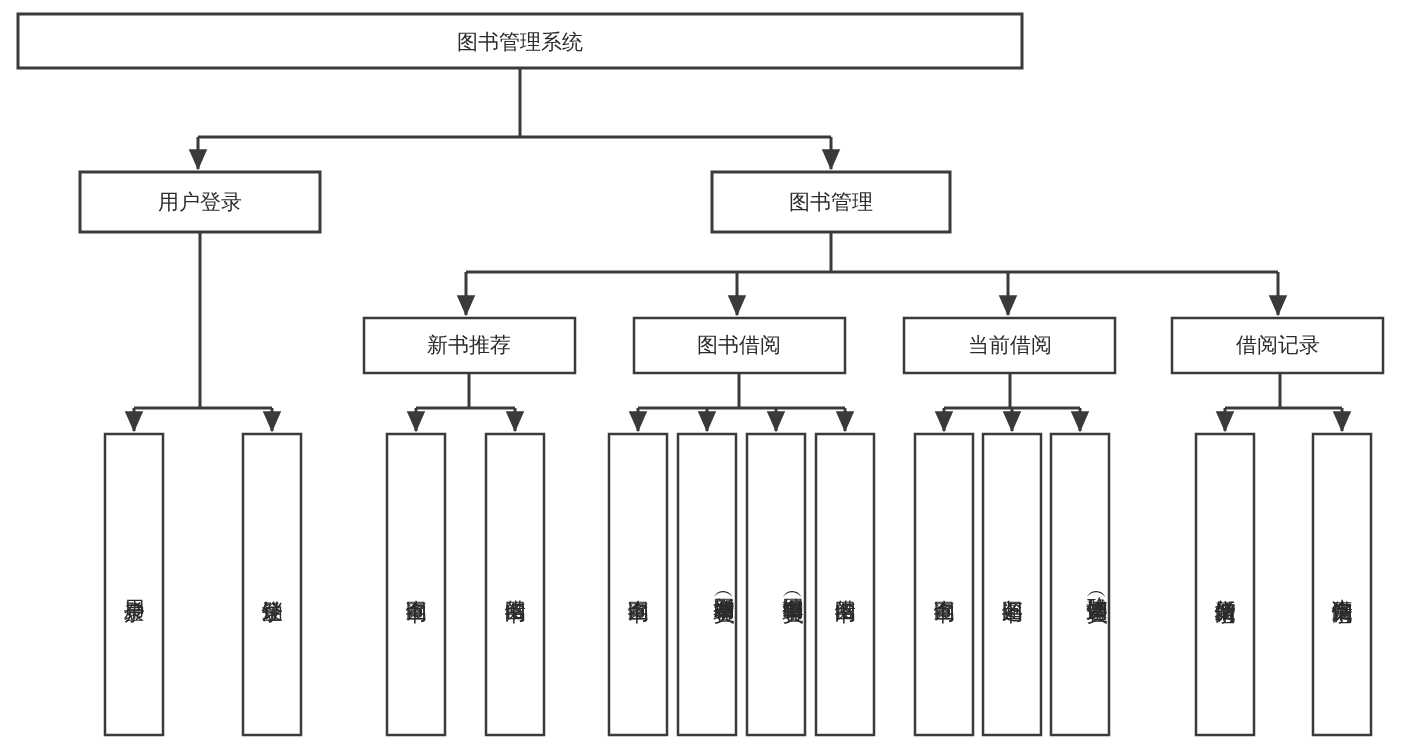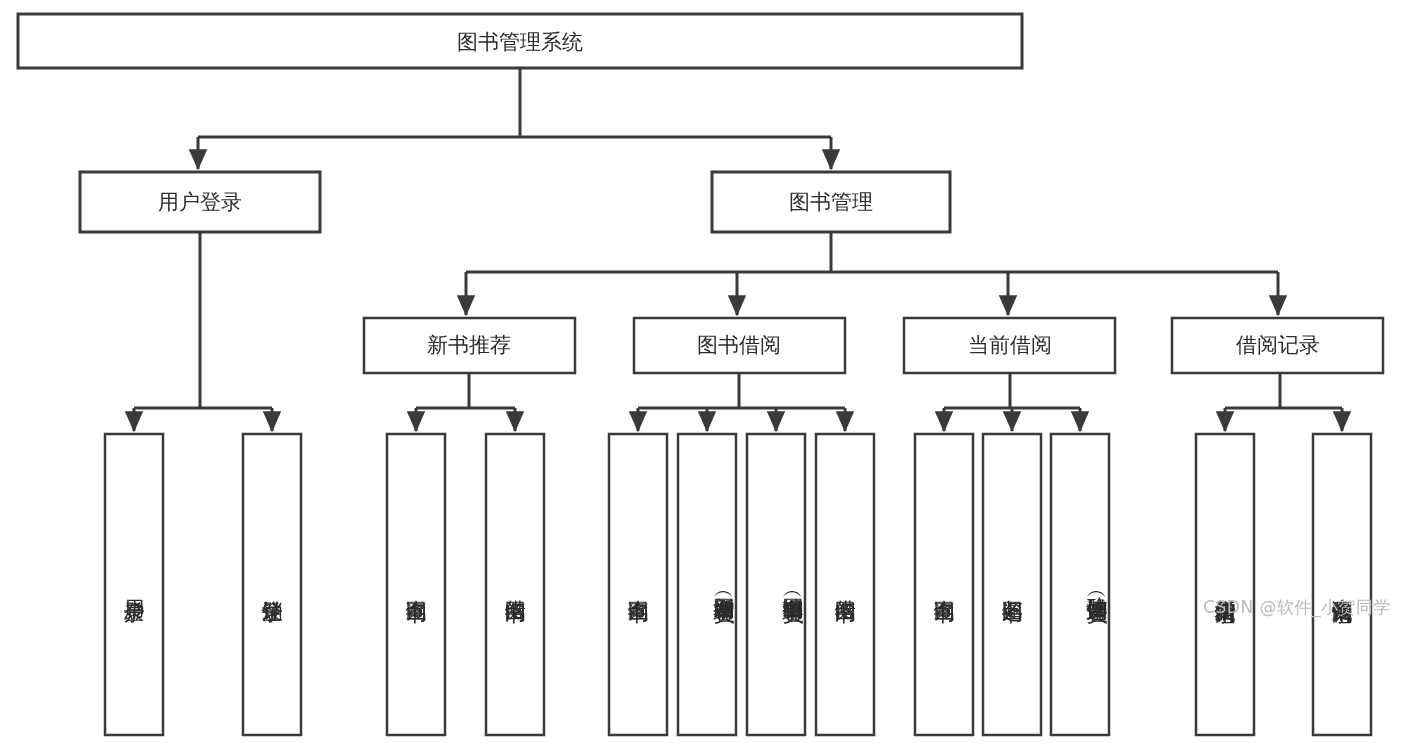--- a/index.html
+++ b/index.html
@@ -160,14 +160,13 @@
   <div class="leaf-label-wrap" style="left:609px;  top:434px; width:58px; height:301px;">查询图书</div>
   <div class="leaf-label-wrap" style="left:678px;  top:438px; width:58px; height:293px; align-items:flex-start;">新增图书（管理员）</div>
   <div class="leaf-label-wrap" style="left:747px;  top:438px; width:58px; height:293px; align-items:flex-start;">编辑图书（管理员）</div>
   <div class="leaf-label-wrap" style="left:816px;  top:434px; width:58px; height:301px;">借阅图书</div>
   <div class="leaf-label-wrap" style="left:915px;  top:434px; width:58px; height:301px;">查询图书</div>
   <div class="leaf-label-wrap" style="left:983px;  top:434px; width:58px; height:301px;">归还图书</div>
   <div class="leaf-label-wrap" style="left:1051px; top:438px; width:58px; height:293px; align-items:flex-start;">确认归还（管理员）</div>
   <div class="leaf-label-wrap" style="left:1196px; top:434px; width:58px; height:301px;">新增借阅记录</div>
   <div class="leaf-label-wrap" style="left:1313px; top:434px; width:58px; height:301px;">查询借阅记录</div>
 
-  <div class="watermark">CSDN @软件_小贺同学</div>
 </div>
 
 </body></html>

